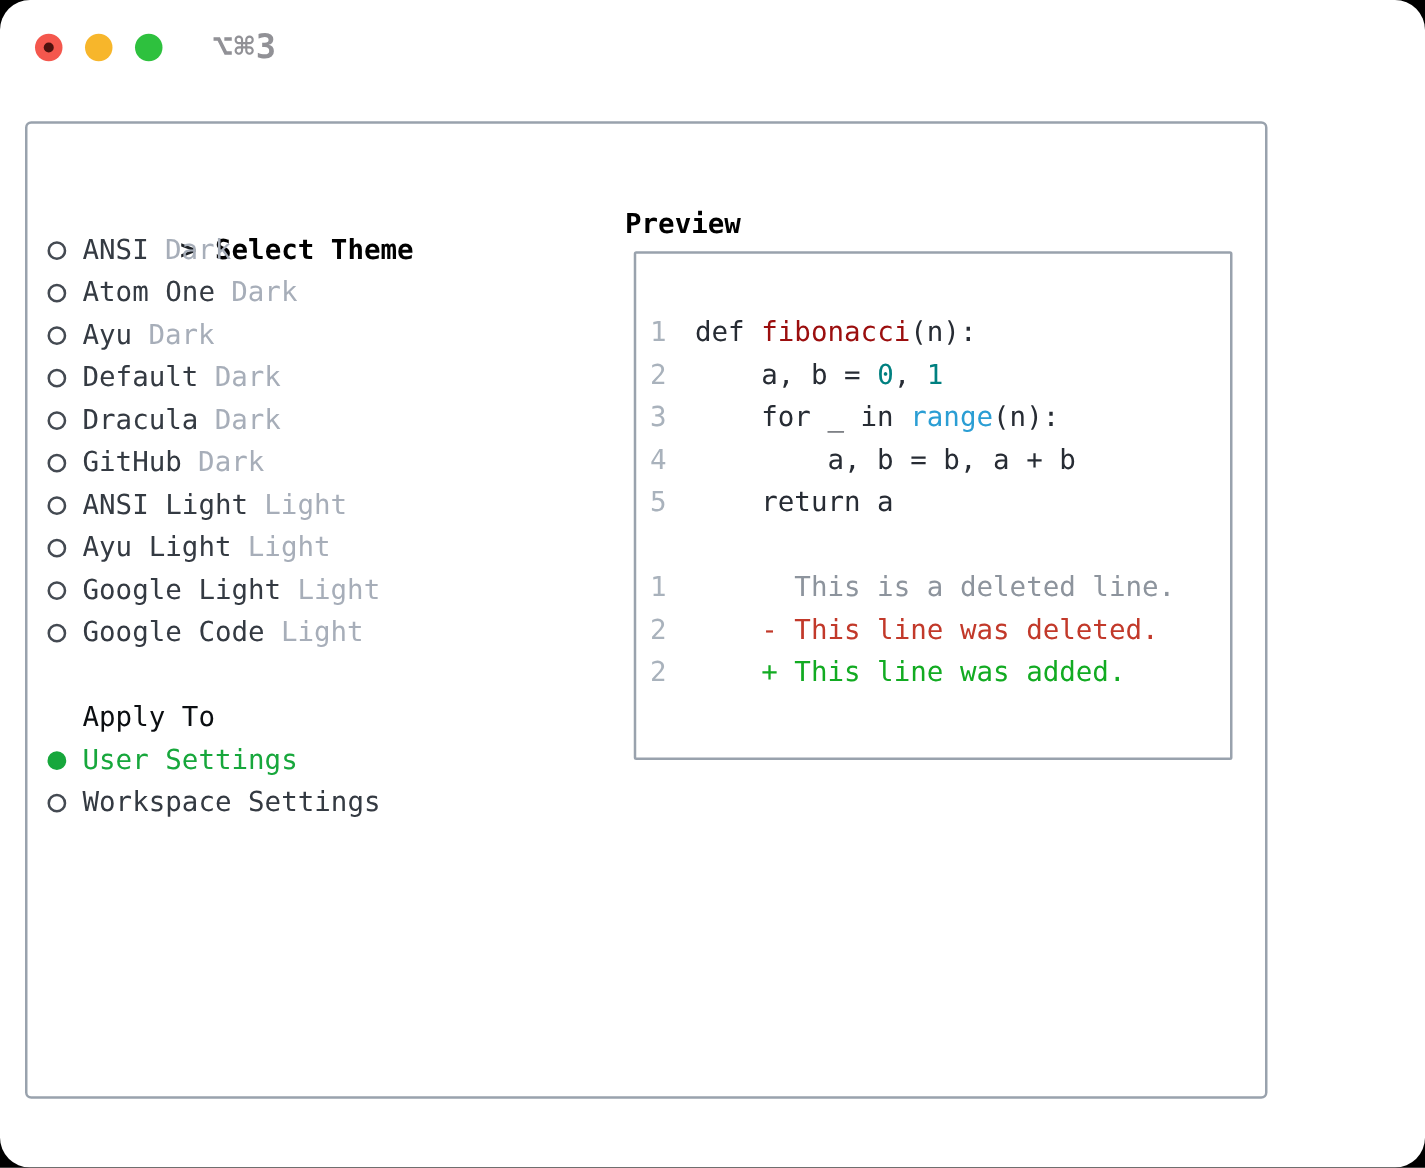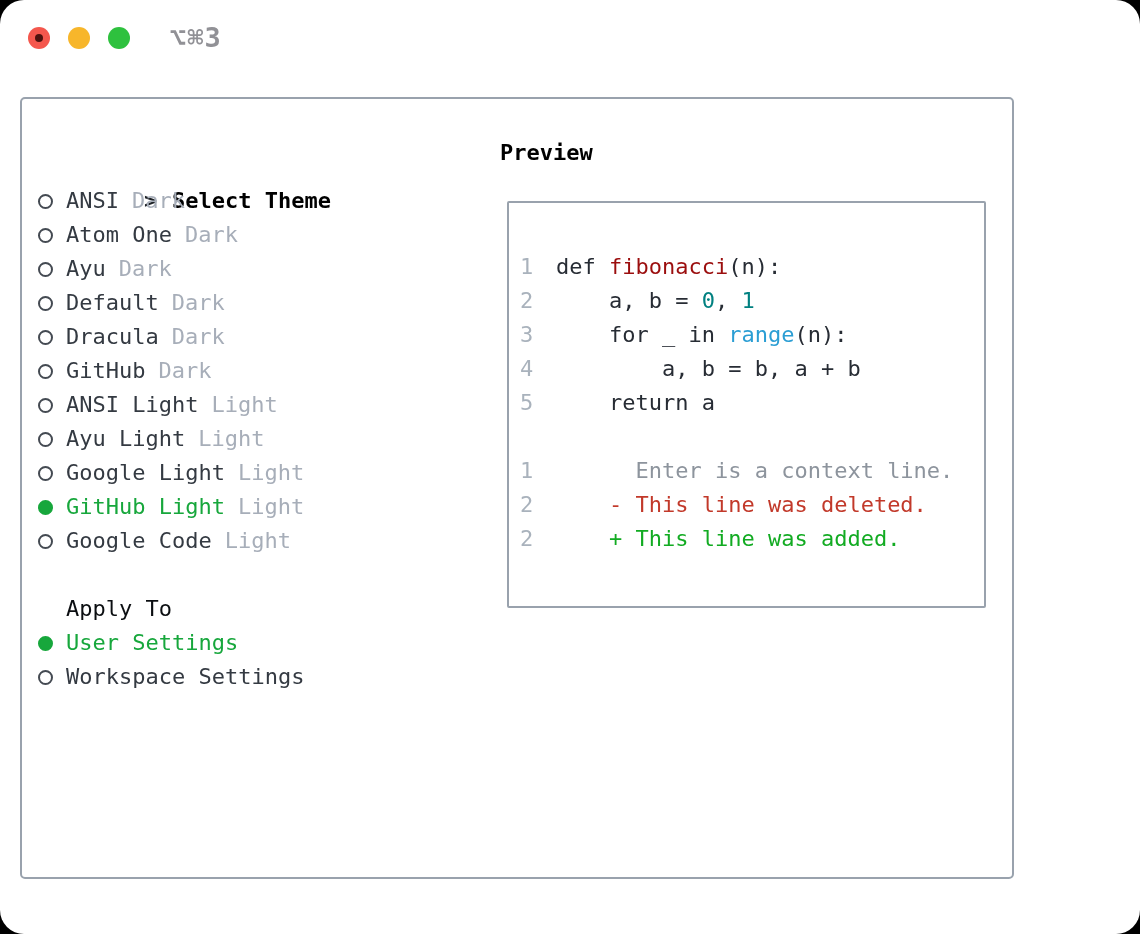--- a/index.html
+++ b/index.html
@@ -99,21 +99,21 @@
   .apply-row.selected .apply-label { color: var(--selection-green); }
   .hint {
     margin-top: 34px;
     max-width: 392px;
     color: var(--muted-tag-gray);
     line-height: 34px;
   }
   
   .preview-heading {
     position: absolute;
-    left: 478px; top: 37px;
+    left: 478px; top: 64px;
     font-size: 22px;
     line-height: 34px;
     font-weight: bold;
     color: #000;
   }
   .preview-box {
     position: absolute;
     left: 485px; top: 102px;
     width: 479px; height: 407px;
     box-sizing: border-box;
@@ -168,21 +168,20 @@
       <div id="theme-list">
           <div class="row theme-row"><span class="bullet"></span><span class="theme-name">ANSI</span><span class="theme-tag">Dark</span></div>
           <div class="row theme-row"><span class="bullet"></span><span class="theme-name">Atom One</span><span class="theme-tag">Dark</span></div>
           <div class="row theme-row"><span class="bullet"></span><span class="theme-name">Ayu</span><span class="theme-tag">Dark</span></div>
           <div class="row theme-row"><span class="bullet"></span><span class="theme-name">Default</span><span class="theme-tag">Dark</span></div>
           <div class="row theme-row"><span class="bullet"></span><span class="theme-name">Dracula</span><span class="theme-tag">Dark</span></div>
           <div class="row theme-row"><span class="bullet"></span><span class="theme-name">GitHub</span><span class="theme-tag">Dark</span></div>
           <div class="row theme-row"><span class="bullet"></span><span class="theme-name">ANSI Light</span><span class="theme-tag">Light</span></div>
           <div class="row theme-row"><span class="bullet"></span><span class="theme-name">Ayu Light</span><span class="theme-tag">Light</span></div>
           <div class="row theme-row"><span class="bullet"></span><span class="theme-name">Google Light</span><span class="theme-tag">Light</span></div>
-          <div class="row theme-row selected"><span class="bullet selected"></span><span class="theme-name">GitHub Light</span><span class="theme-tag">Light</span></div>
           <div class="row theme-row"><span class="bullet"></span><span class="theme-name">Google Code</span><span class="theme-tag">Light</span></div>
         </div>
 
       <div class="gap-row"></div>
 
       <div class="apply-heading">Apply To</div>
 
       <div id="apply-list">
           <div class="row apply-row selected"><span class="bullet selected"></span><span class="apply-label">User Settings</span></div>
           <div class="row apply-row"><span class="bullet"></span><span class="apply-label">Workspace Settings</span></div>
@@ -192,19 +191,19 @@
 
     <div class="preview-heading">Preview</div>
 
     <div class="preview-box" id="preview-box">
         <div class="code-line"><span class="lineno">1</span><span class="tok-kw">def </span><span class="tok-fn">fibonacci</span><span class="tok-pl">(n):</span></div>
         <div class="code-line"><span class="lineno">2</span><span class="tok-pl">    a, b = </span><span class="tok-nu">0</span><span class="tok-pl">, </span><span class="tok-nu">1</span></div>
         <div class="code-line"><span class="lineno">3</span><span class="tok-pl">    for _ in </span><span class="tok-bi">range</span><span class="tok-pl">(n):</span></div>
         <div class="code-line"><span class="lineno">4</span><span class="tok-pl">        a, b = b, a + b</span></div>
         <div class="code-line"><span class="lineno">5</span><span class="tok-pl">    return a</span></div>
         <div class="code-line"><span class="lineno"></span></div>
-        <div class="code-line"><span class="lineno">1</span><span class="tok-ctx">      Enter is a context line.</span></div>
+        <div class="code-line"><span class="lineno">1</span><span class="tok-ctx">      This is a deleted line.</span></div>
         <div class="code-line"><span class="lineno">2</span><span class="tok-del">    - This line was deleted.</span></div>
         <div class="code-line"><span class="lineno">2</span><span class="tok-add">    + This line was added.</span></div>
       </div>
 
   </div>
 </div>
 
 </body></html>

